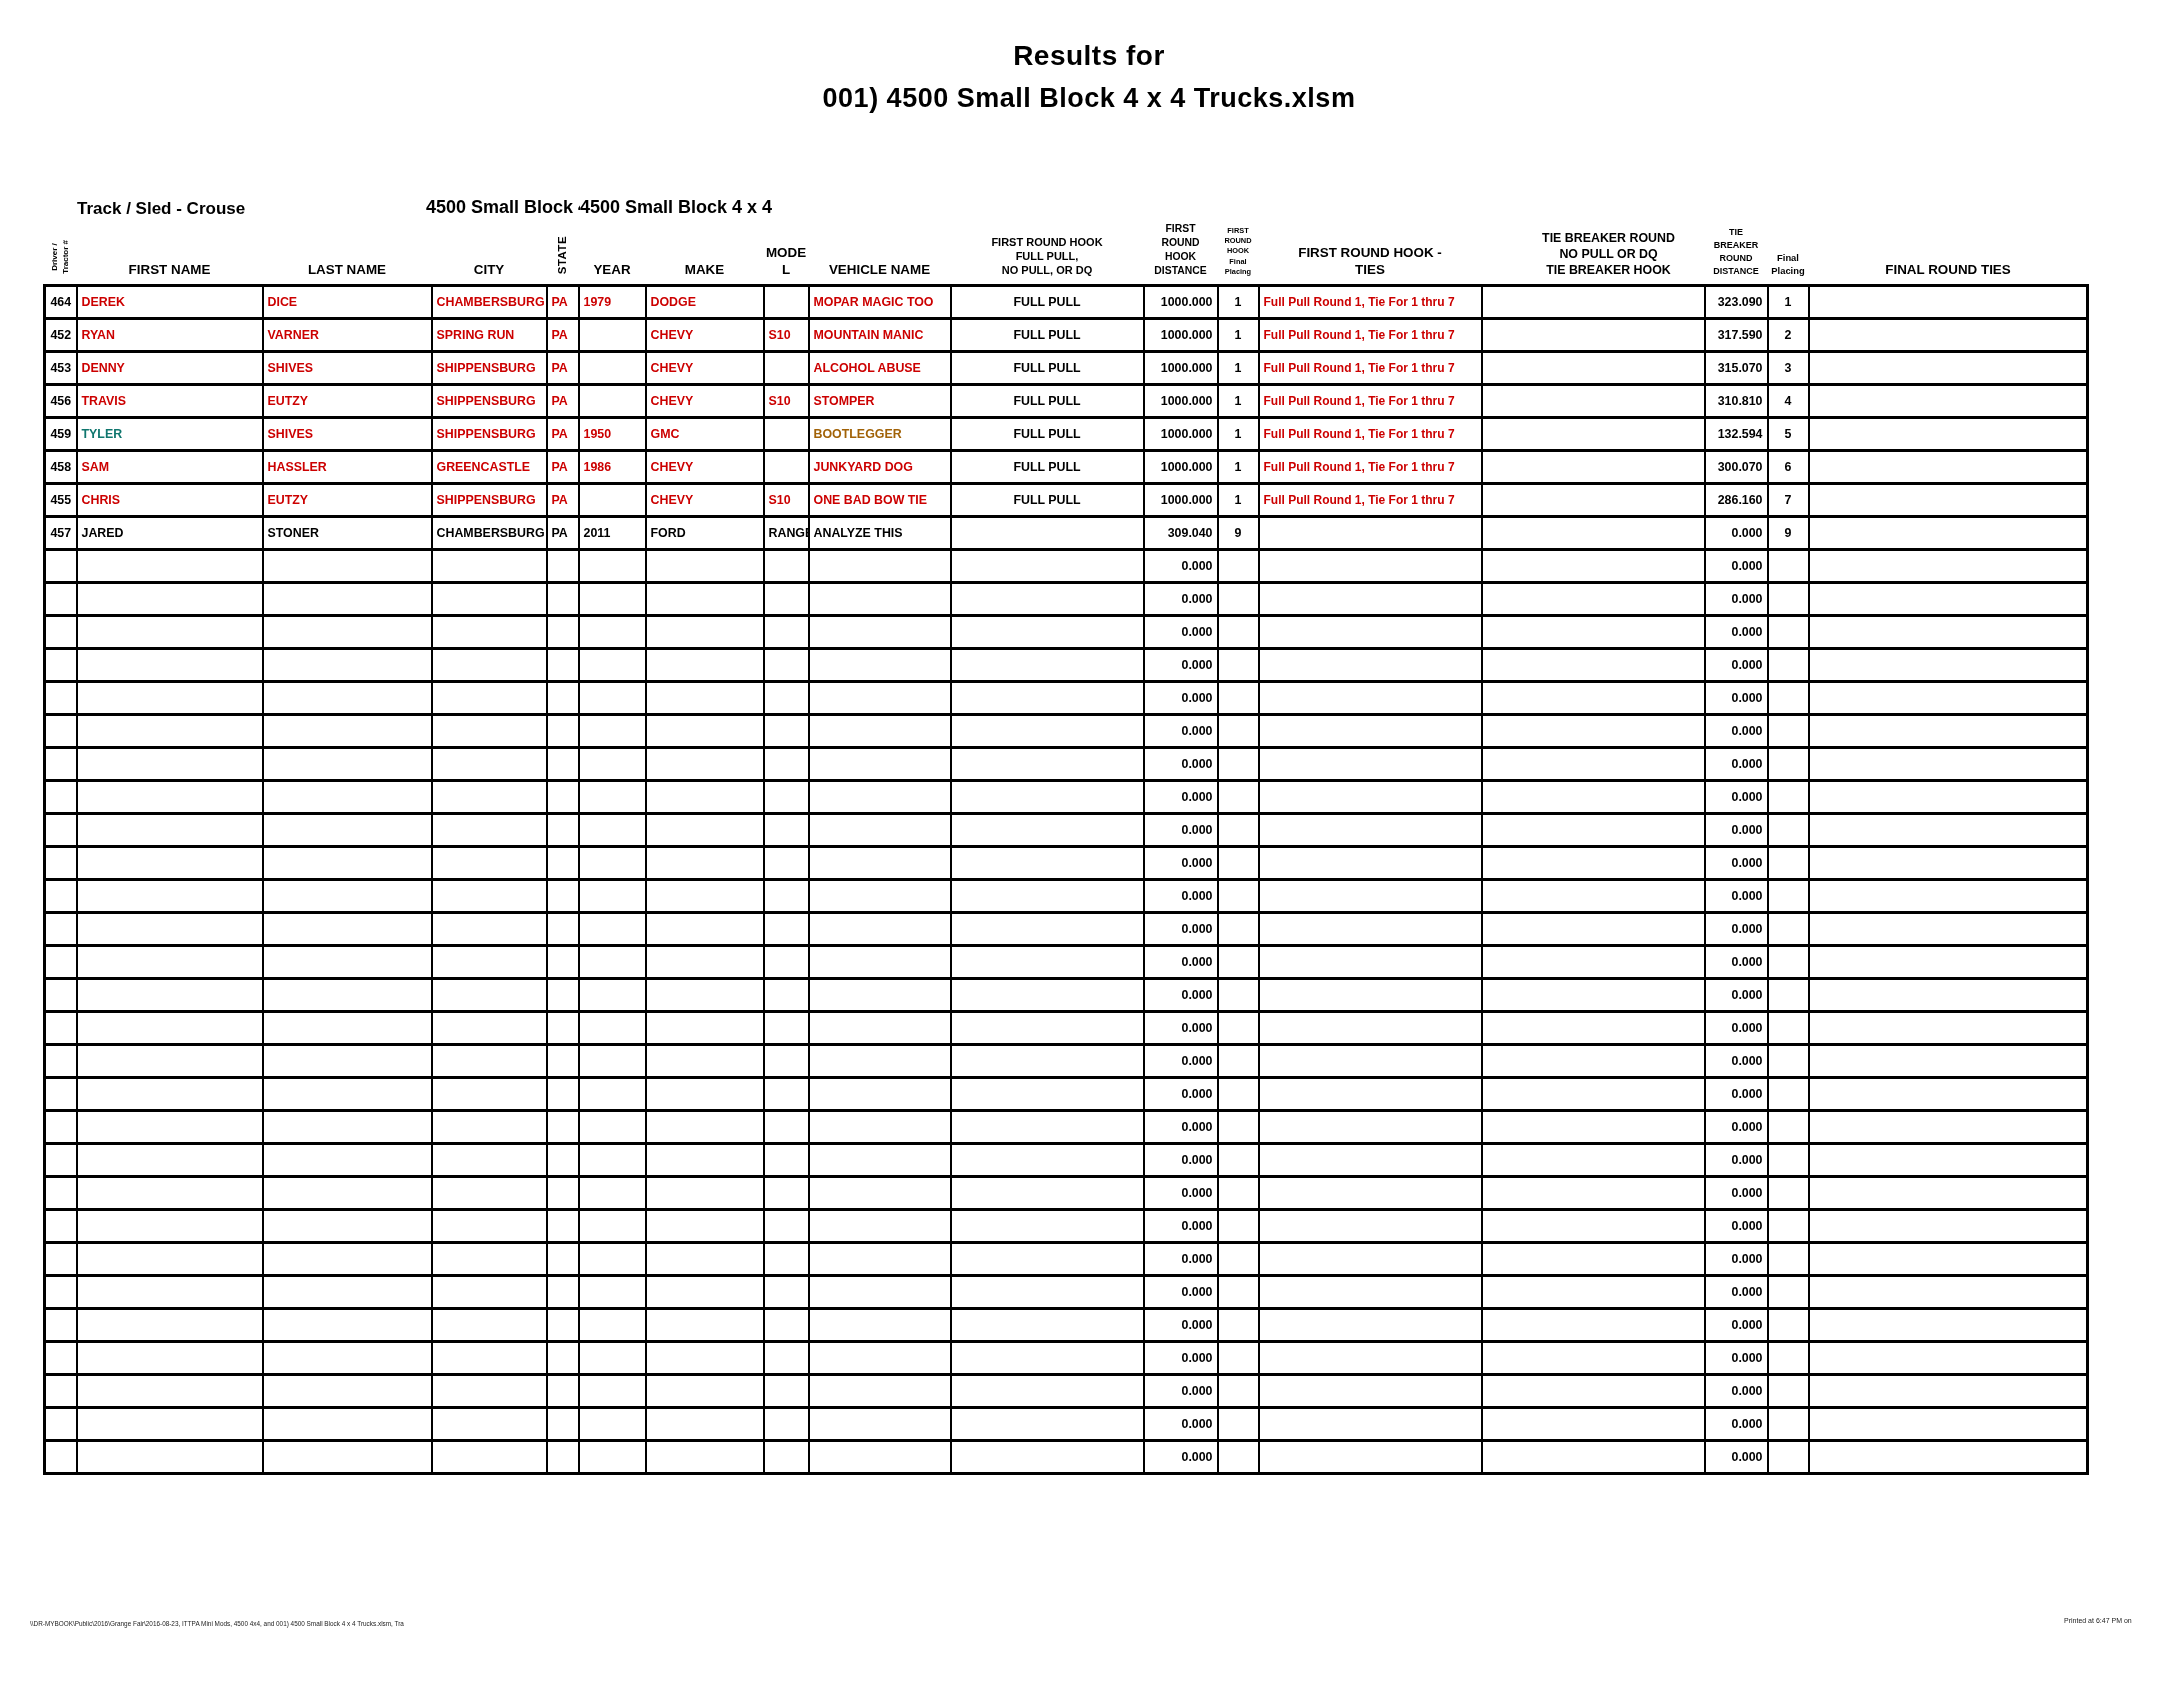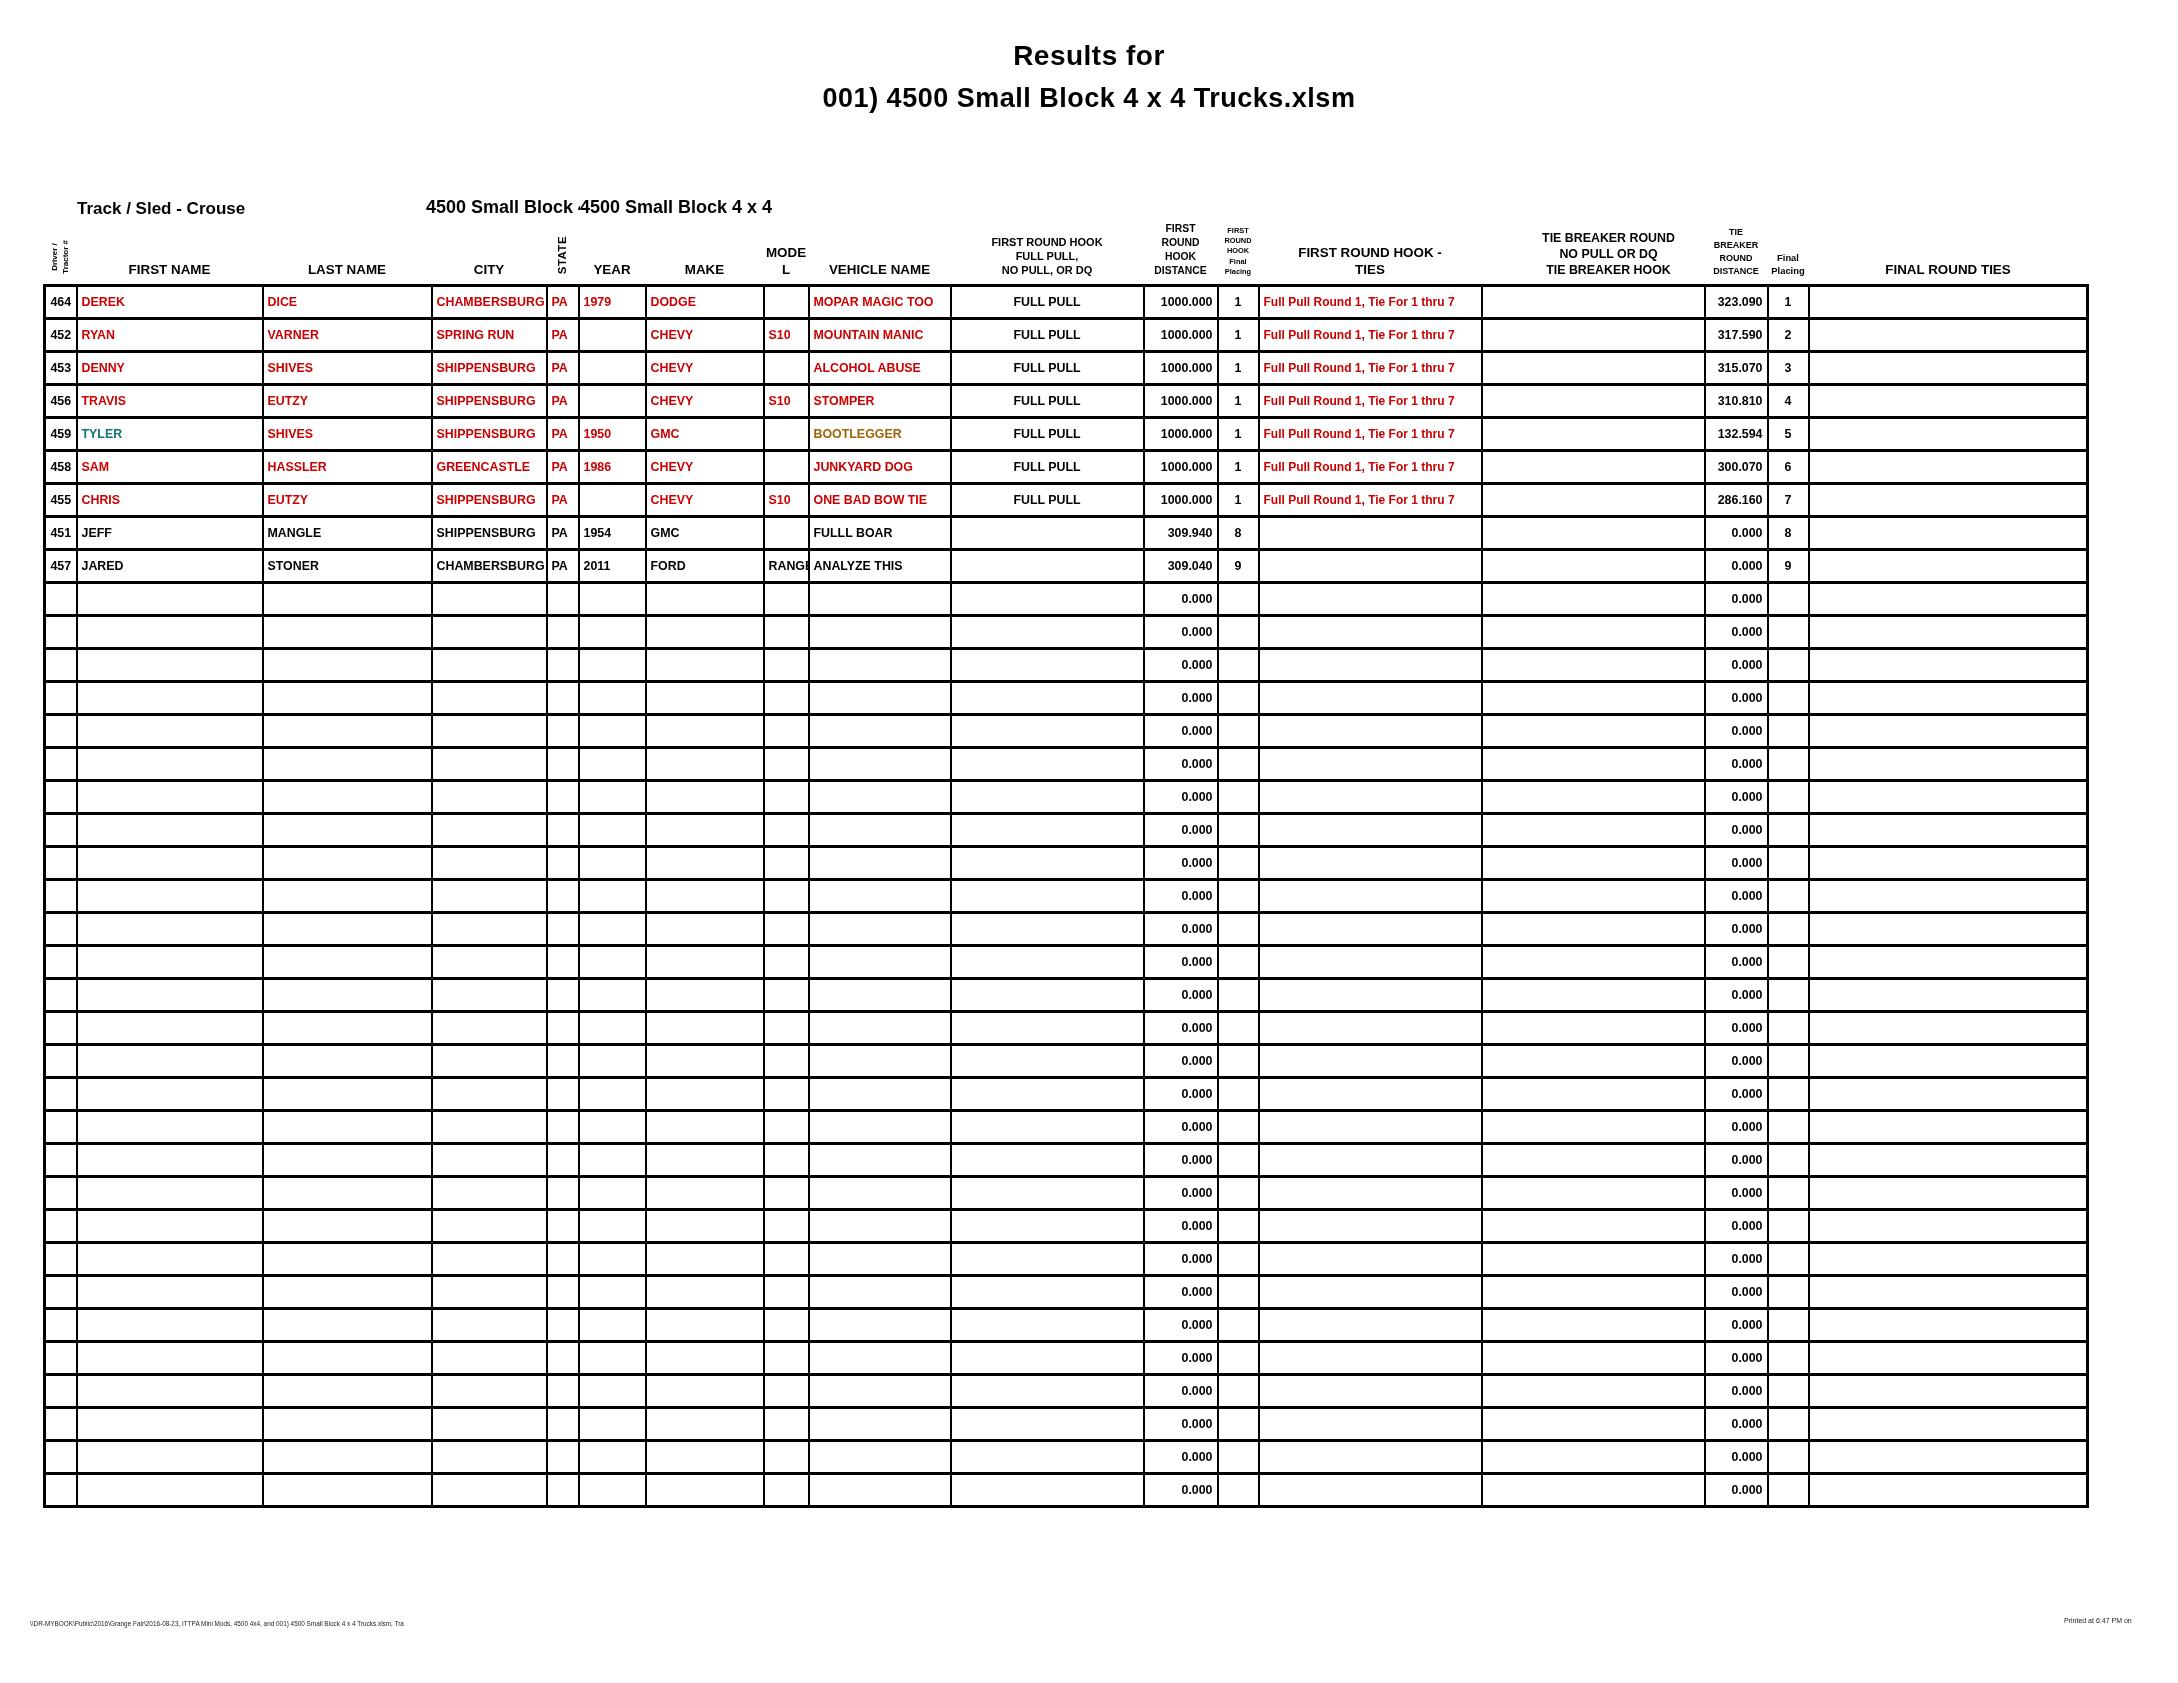--- a/index.html
+++ b/index.html
@@ -238,39 +238,20 @@
             <td class="c-center">FULL PULL</td>
             <td class="c-right">1000.000</td>
             <td class="c-center">1</td>
             <td class="c-left c-ties" style="color: rgb(204, 0, 0);">Full Pull Round 1, Tie For 1 thru 7</td>
             <td class="c-left"></td>
             <td class="c-right">286.160</td>
             <td class="c-center">7</td>
             <td class="c-left"></td>
           </tr>
           <tr>
-            <td class="c-center">451</td>
-            <td class="c-left">JEFF</td>
-            <td class="c-left">MANGLE</td>
-            <td class="c-left">SHIPPENSBURG</td>
-            <td class="c-left">PA</td>
-            <td class="c-left">1954</td>
-            <td class="c-left">GMC</td>
-            <td class="c-left"></td>
-            <td class="c-left">FULLL BOAR</td>
-            <td class="c-center"></td>
-            <td class="c-right">309.940</td>
-            <td class="c-center">8</td>
-            <td class="c-left c-ties"></td>
-            <td class="c-left"></td>
-            <td class="c-right">0.000</td>
-            <td class="c-center">8</td>
-            <td class="c-left"></td>
-          </tr>
-          <tr>
             <td class="c-center">457</td>
             <td class="c-left">JARED</td>
             <td class="c-left">STONER</td>
             <td class="c-left">CHAMBERSBURG</td>
             <td class="c-left">PA</td>
             <td class="c-left">2011</td>
             <td class="c-left">FORD</td>
             <td class="c-left">RANGER</td>
             <td class="c-left">ANALYZE THIS</td>
             <td class="c-center"></td>

